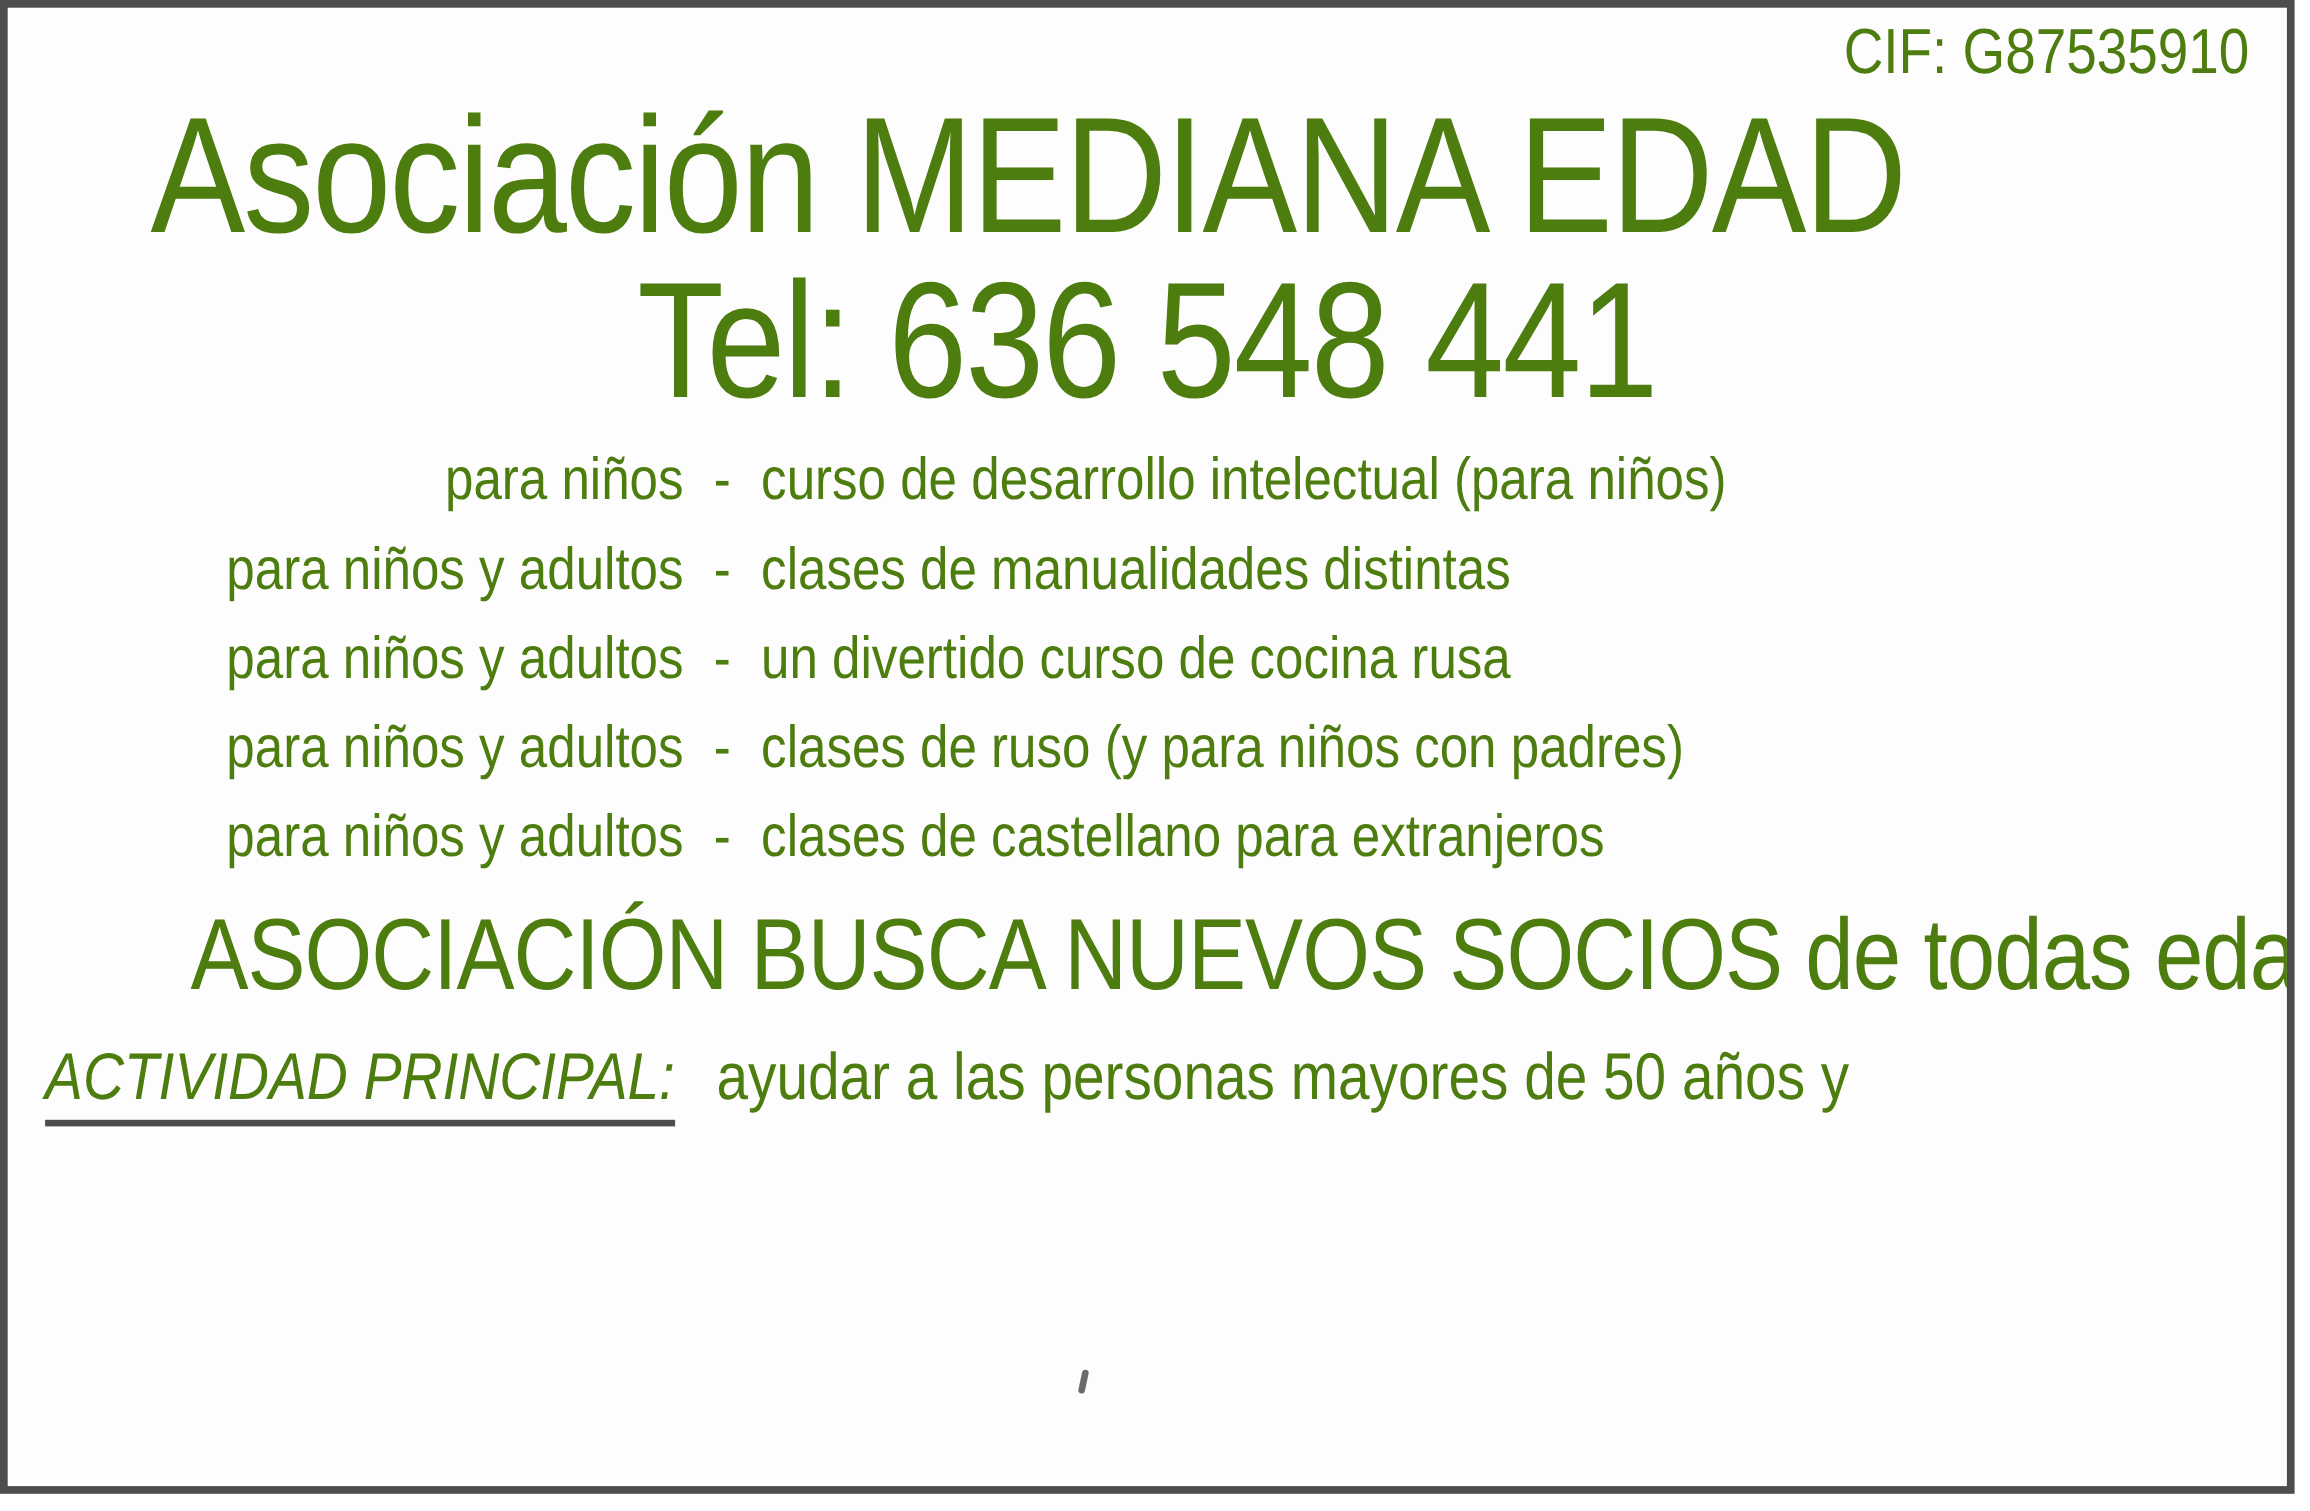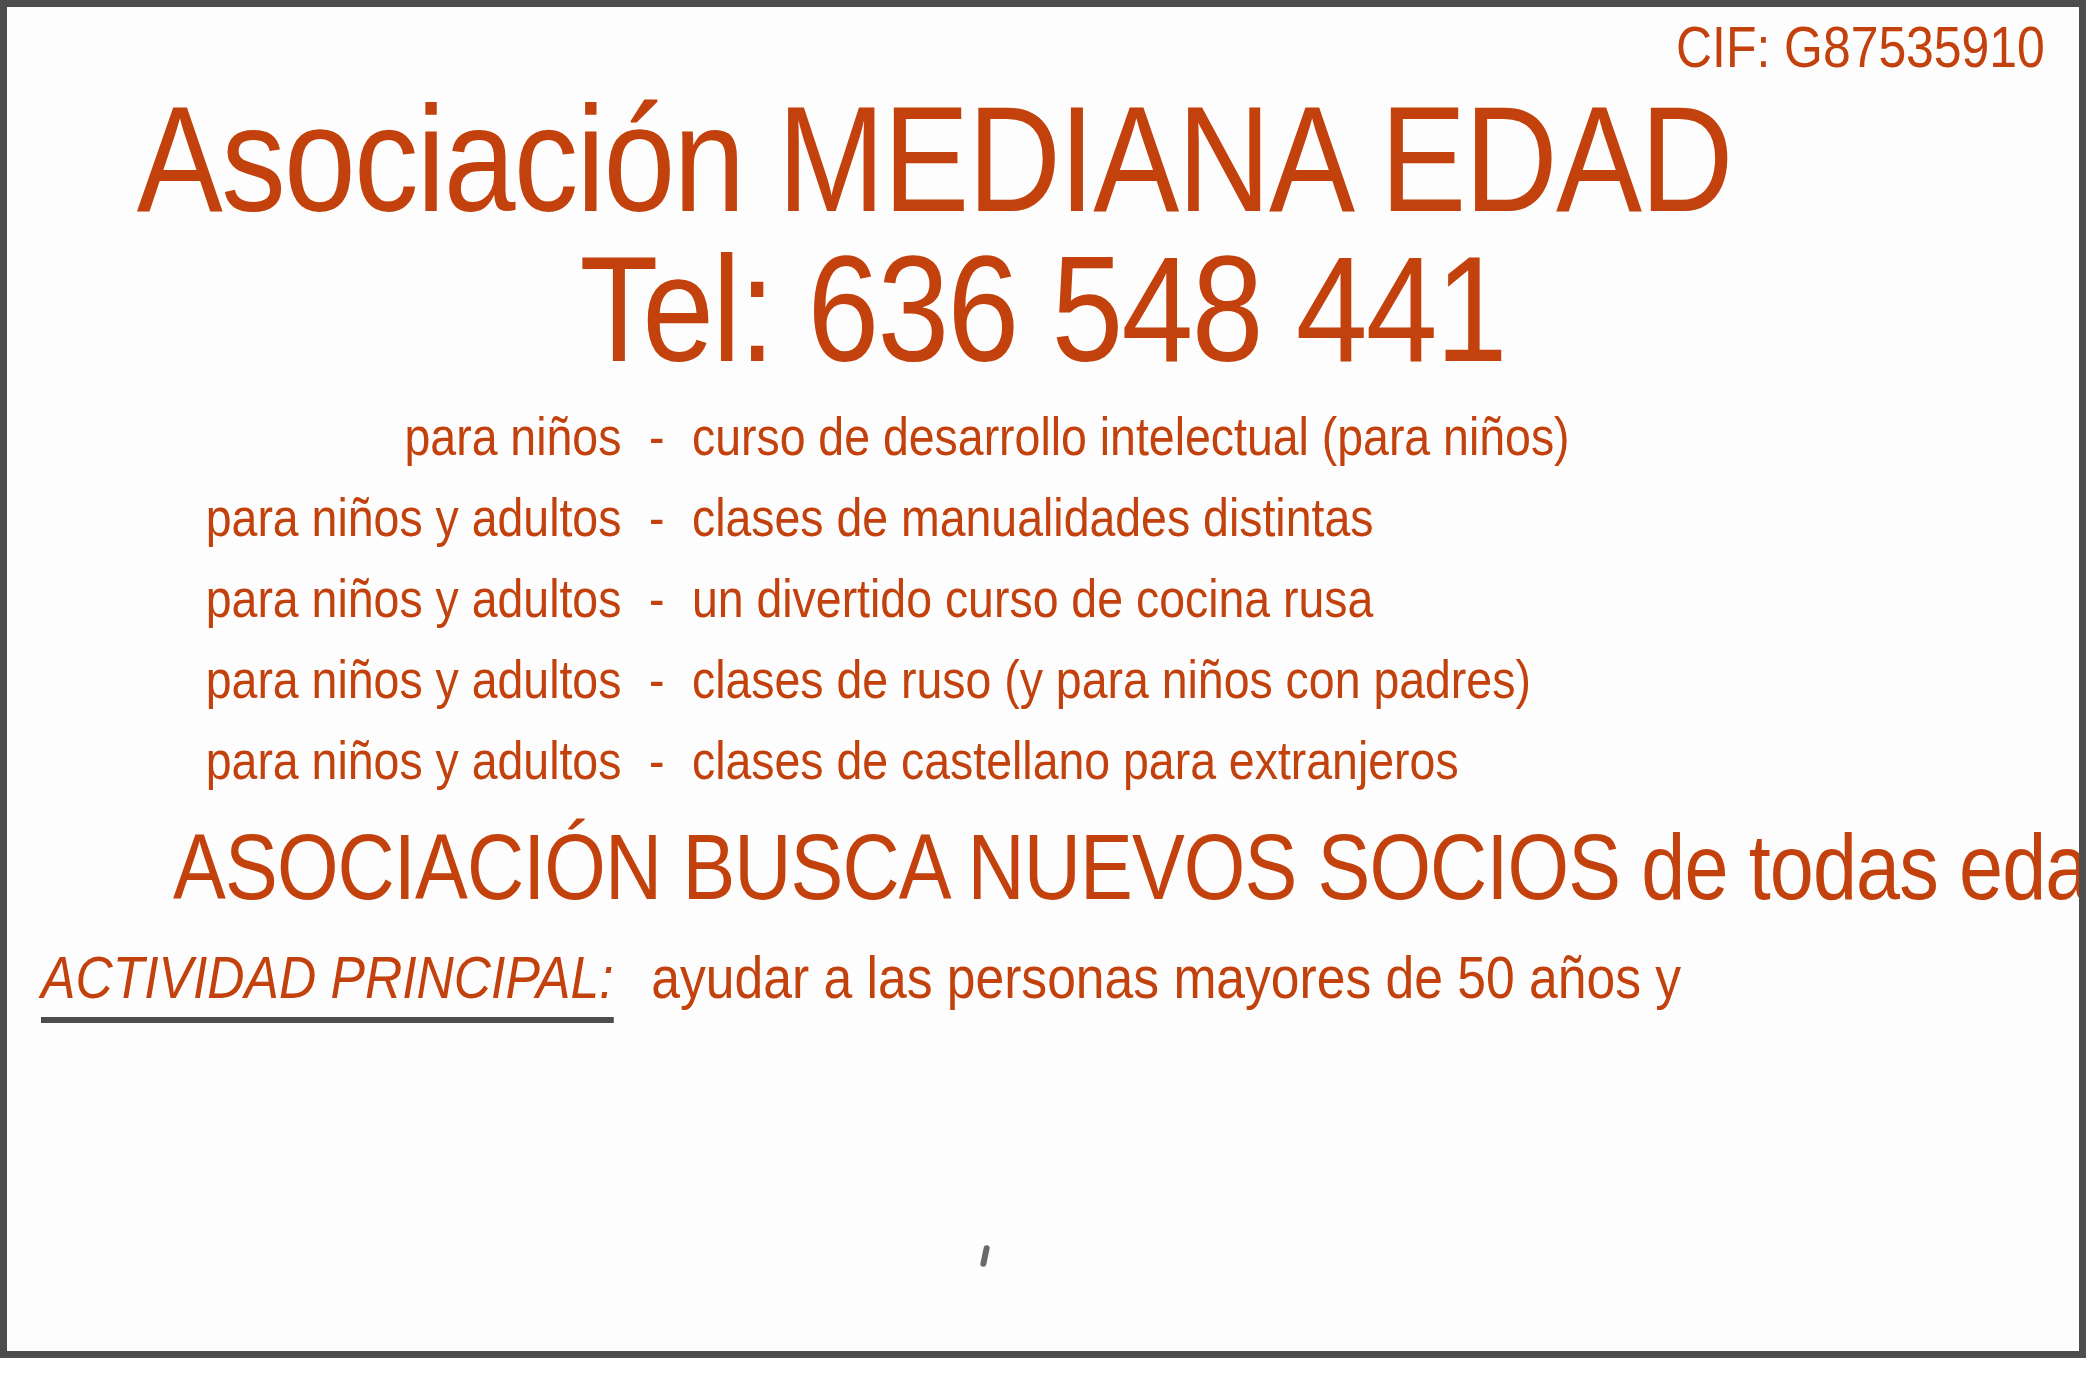--- a/index.html
+++ b/index.html
@@ -10,21 +10,21 @@
     height: 1374px;
     font-family: "Liberation Sans", sans-serif;
   }
   .sheet {
     position: relative;
     box-sizing: border-box;
     width: 2086px;
     height: 1358px;
     border: 7px solid #4d4d4d;
     background: #fdfdfd;
-    color: #c2410c;
+    color: #4d7c0f;
     overflow: hidden;
   }
   
   .cond {
     display: inline-block;
     transform: scaleX(0.86);
     white-space: nowrap;
   }
   .origin-c { transform-origin: 50% 50%; }
   .origin-r { transform-origin: 100% 50%; }

